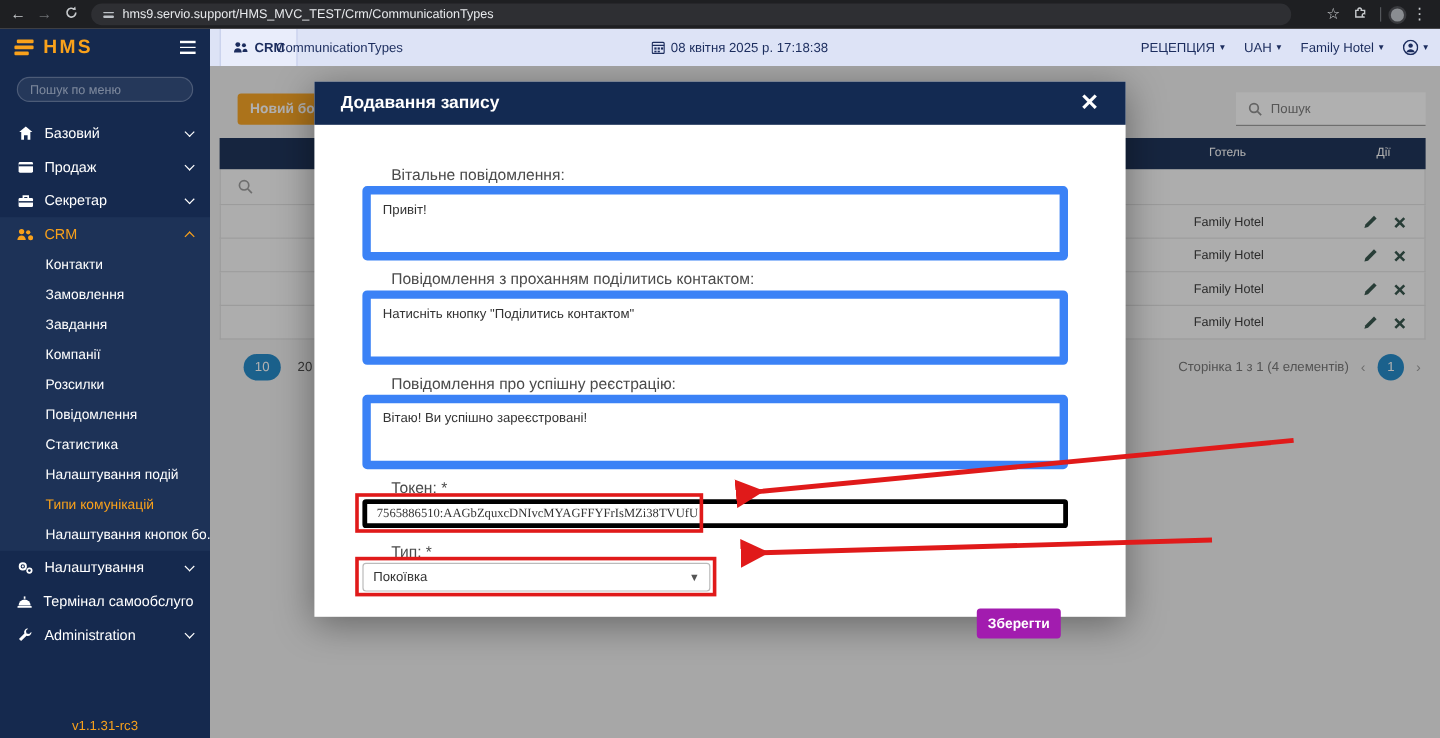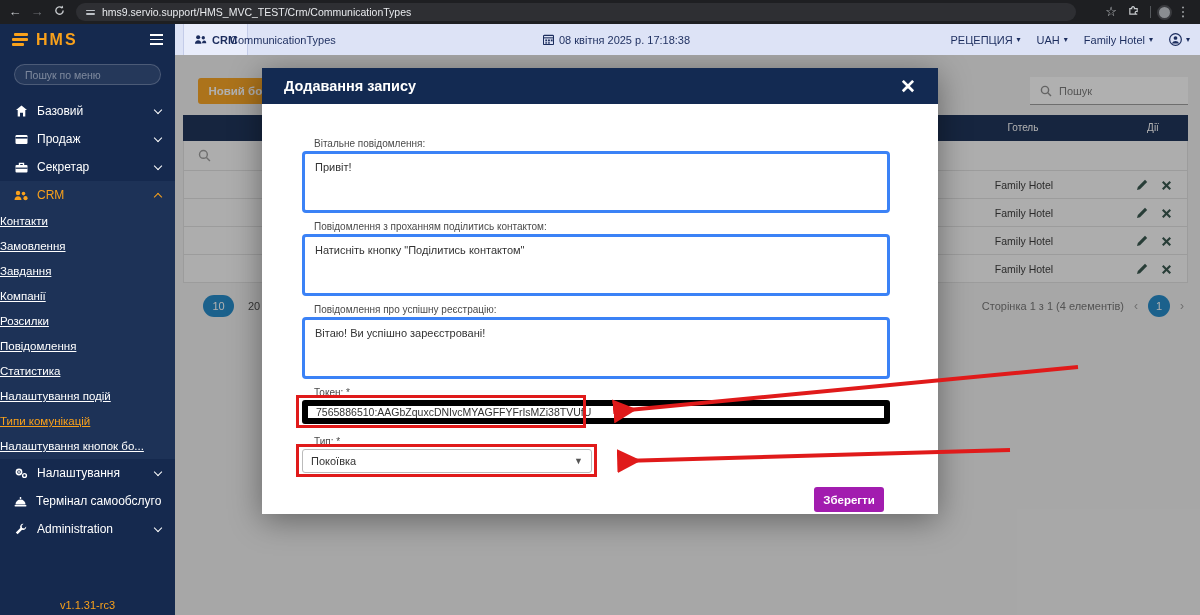--- a/index.html
+++ b/index.html
@@ -39,21 +39,21 @@
   .side-search::placeholder { color:rgba(255,255,255,.4); }
   .nav-item { height:28px; display:flex; align-items:center; gap:9px; padding:0 14px; font-size:12px; cursor:pointer; }
   .nav-item .mi { width:14px; display:flex; justify-content:center; color:#fff; }
   .chev { width:6px; height:6px; border-right:1.6px solid #fff; border-bottom:1.6px solid #fff; margin-left:auto; }
   .chev.down { transform:rotate(45deg); margin-top:-3px; }
   .chev.up { transform:rotate(-135deg); margin-top:3px; }
   .crm-block { background:#1d3257; }
   .crm-block .nav-item { color:#f9a11b; }
   .crm-block .nav-item .mi { color:#f9a11b; }
   .crm-block .chev { border-color:#f9a11b; }
-  .sub-item { height:25px; line-height:25px; font-size:11.5px; color:#fff; cursor:pointer; white-space:nowrap; overflow:hidden;text-decoration:underline; }
+  .sub-item { height:25px; line-height:25px; padding-left:38px; font-size:11.5px; color:#fff; cursor:pointer; white-space:nowrap; overflow:hidden; }
   .sub-item.active { color:#f9a11b; }
   .version { position:absolute; bottom:4px; width:100%; text-align:center; color:#f9a11b; font-size:11px; }
 
   
   .main { position:absolute; left:175px; top:55px; width:1025px; height:560px; background:#f2f2f2; }
   .btn-newbot { position:absolute; left:23px; top:23px; width:80px; height:26px; background:#f9a11b; color:#fff; border:none; border-radius:3px; font-size:11.5px; font-weight:bold; cursor:pointer; }
   .tbl-search { position:absolute; left:855px; top:22px; width:158px; height:28px; background:#fff; border-bottom:1px solid #9a9a9a; display:flex; align-items:center; gap:7px; padding:0 10px; }
   .tbl-search input { border:none; outline:none; font-size:11px; width:115px; background:transparent; color:#333; }
   .grid { position:absolute; left:8px; top:60px; width:1005px; }
   .grid-head { height:26px; background:#132a52; position:relative; }
@@ -73,25 +73,25 @@
   .pag-arrow { color:#9a9a9a; font-size:12px; cursor:pointer; }
   .page-pill { width:22px; height:22px; border-radius:50%; background:#1b86c8; color:#fff; font-size:11px; text-align:center; line-height:22px; cursor:pointer; }
   .overlay { position:absolute; left:0; top:0; width:1025px; height:560px; background:rgba(30,30,30,.35); z-index:5; }
 
   
   .modal { position:absolute; left:262px; top:68px; width:676px; height:446px; background:#fff; z-index:10; box-shadow:0 6px 30px rgba(0,0,0,.4); }
   .modal-head { height:36px; background:#132a52; display:flex; align-items:center; padding:0 22px; }
   .modal-title { color:#fff; font-size:14.5px; font-weight:bold; }
   .modal-close { margin-left:auto; color:#fff; font-size:19px; font-weight:bold; cursor:pointer; line-height:1; }
   .modal-body { padding-top:34px; }
-  .m-label { margin:0 0 2px 28px; font-size:10px; color:#4a4a4a;padding-left:24px; }
-  .m-textarea { display:block; margin:0 40px 8px; width:588px; height:62px; border:3px solid #3b82f6; border-radius:4px; padding:7px 10px; font-size:11px; color:#333; font-family:"Liberation Sans",sans-serif; resize:none; outline:none; }
+  .m-label { margin:0 0 2px 40px; font-size:13px; color:#4a4a4a;padding-left:24px; }
+  .m-textarea { display:block; margin:0 40px 8px; width:588px; height:62px; border:7px solid #3b82f6; border-radius:4px; padding:7px 10px; font-size:11px; color:#333; font-family:"Liberation Sans",sans-serif; resize:none; outline:none; }
   .gap8 { margin-top:8px; } .gap12 { margin-top:12px; }
   .token-wrap { position:relative; margin:0 40px 0; }
-  .token-input { width:588px; height:24px; border:6px solid #000000; border-radius:3px; padding:0 8px; font-size:10.5px; color:#333; outline:none; font-family:Liberation Sans, sans-serif; }
+  .token-input { width:588px; height:24px; border:4px solid #000000; border-radius:3px; padding:0 8px; font-size:10.5px; color:#333; outline:none; font-family:Liberation Serif, serif; }
   .red-box { position:absolute; border:3px solid #e01a1a; pointer-events:none; }
   .rb-token { left:-6px; top:-5px; width:290px; height:33px; }
   .type-wrap { position:relative; margin:0 40px 0; width:290px; }
   .type-select { width:290px; height:24px; border:1px solid #bbb; border-radius:3px; padding:0 8px; font-size:11px; color:#333; display:flex; align-items:center; cursor:pointer; background:#fff; }
   .type-select .caret2 { margin-left:auto; font-size:9px; color:#555; }
   .rb-type { left:-6px; top:-5px; width:301px; height:33px; }
   .save-row { text-align:right; padding-right:54px; margin-top:14px; }
   .btn-save { width:70px; height:25px; background:#a21caf; color:#fff; border:none; border-radius:3px; font-size:11.5px; font-weight:bold; cursor:pointer; }
 
   .annot-svg { position:absolute; left:0; top:0; z-index:30; pointer-events:none; }

